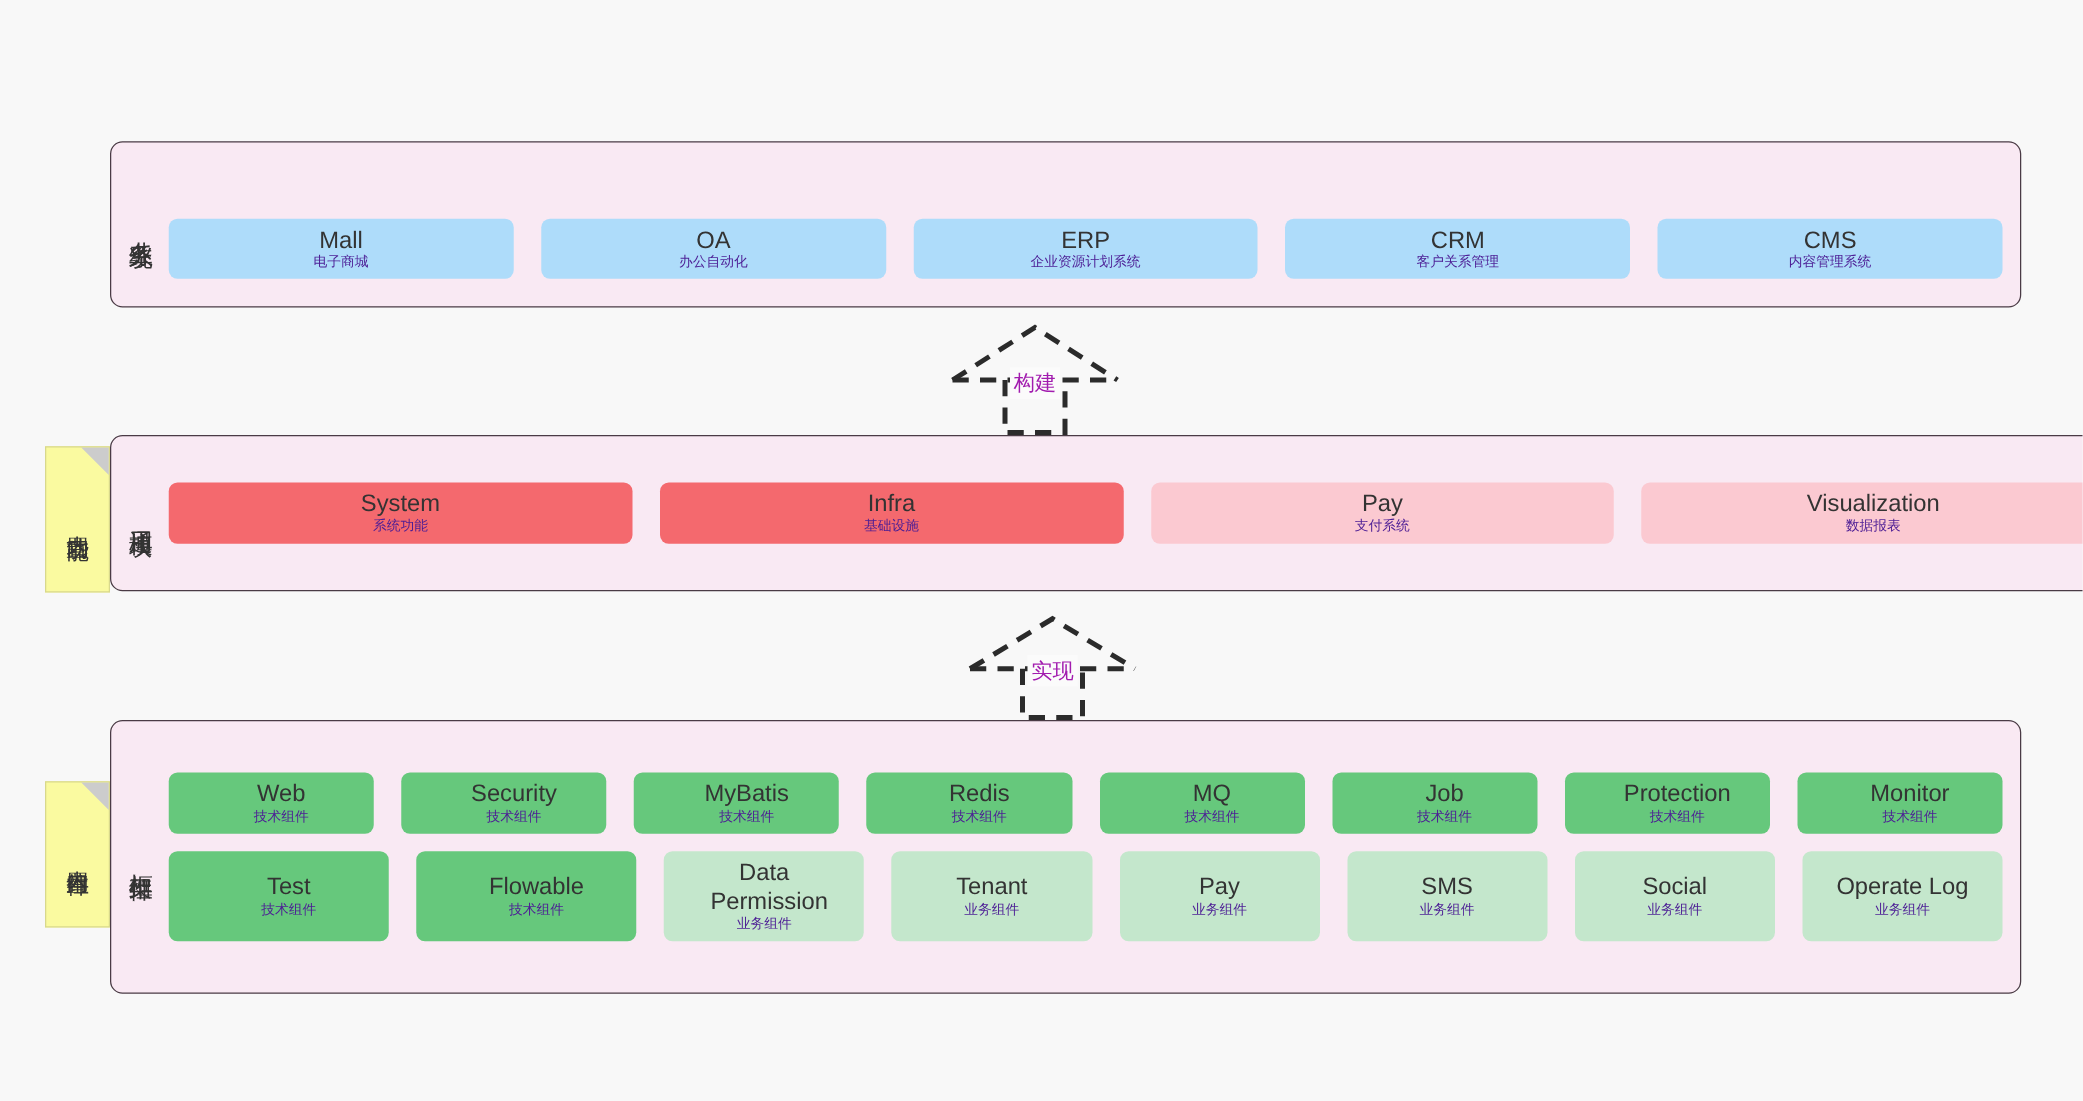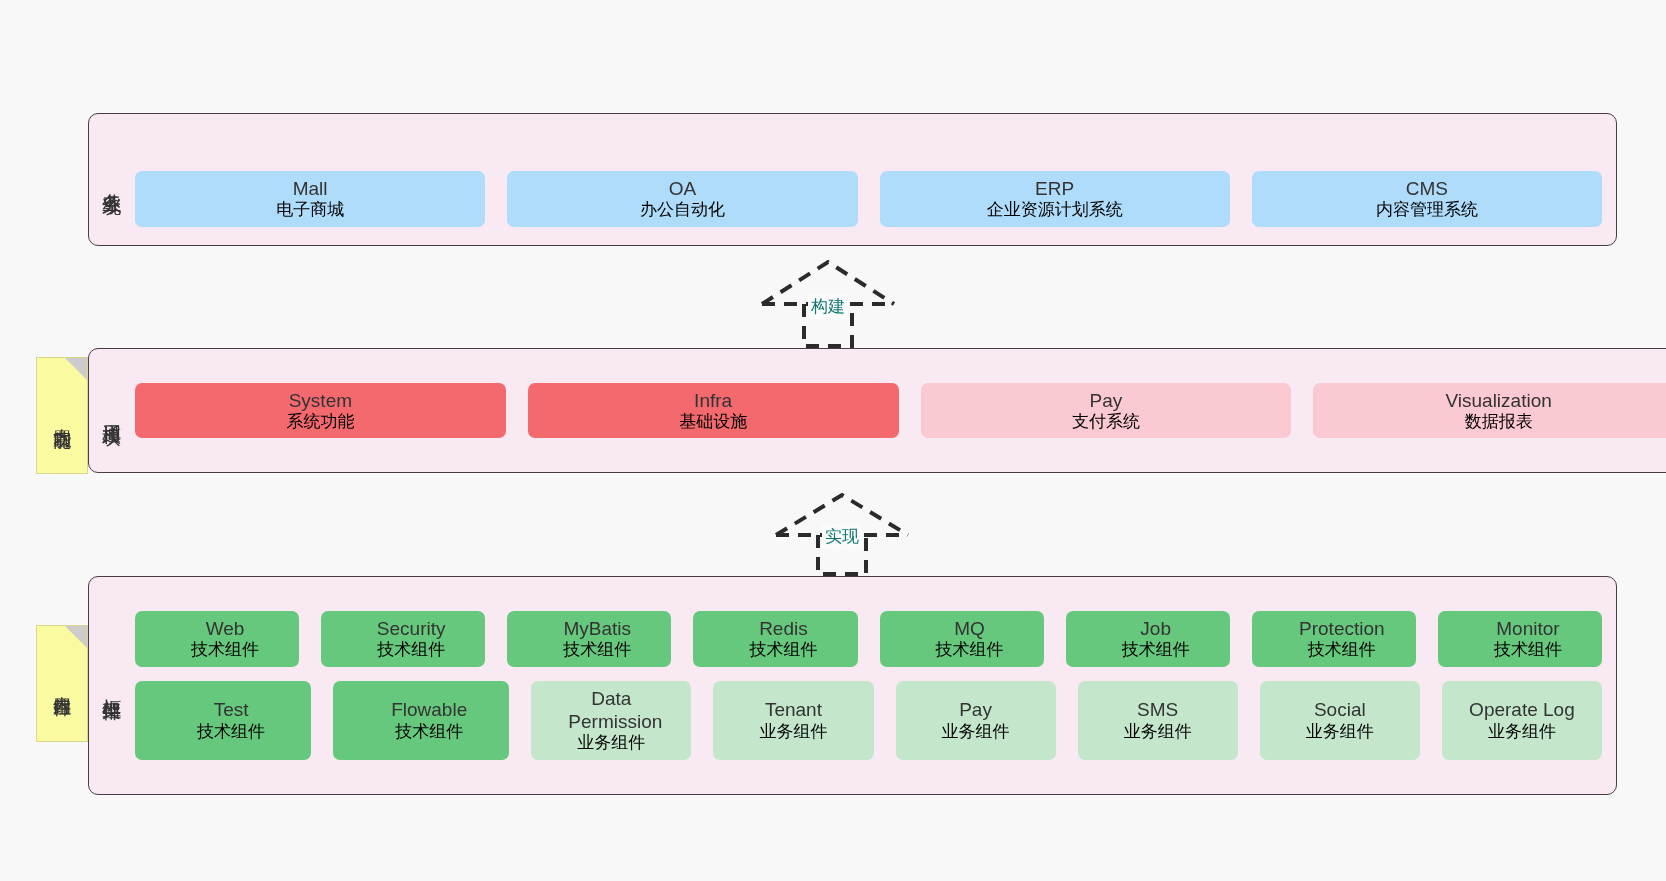--- a/index.html
+++ b/index.html
@@ -70,22 +70,22 @@
     text-align: center;
     box-sizing: border-box;
     padding: 6px 4px;
     line-height: 1.22;
   }
   .card .title {
     font-size: 19px;
     color: #333333;
   }
   .card .sub {
-    font-size: 17px;
-    color: #000000;
+    font-size: 11px;
+    color: #4c1d95;
   }
   .card.blue       { background: #AEDCFA; margin-top: 39px; }
   .card.red        { background: #F4696E; }
   .card.pink       { background: #FBC9D1; }
   .card.green      { background: #66C87C; padding-left: 20px; }
   .card.lightgreen { background: #C4E7CC; }
 
   
   .note {
     position: absolute;
@@ -120,21 +120,21 @@
     position: absolute;
     z-index: 2;
   }
   .connector svg { display: block; overflow: visible; }
   .connector .clabel {
     position: absolute;
     left: 50%;
     transform: translateX(-50%);
     background: #FBFBFB;
     font-size: 17px;
-    color: #0f766e;
+    color: #a21caf;
     padding: 1px 3px;
     white-space: nowrap;
     user-select: none;
   }
 </style>
 </head>
 <body>
 
 <div class="canvas">
 
@@ -146,20 +146,24 @@
           <span class="title">Mall</span>
           <span class="sub">电子商城</span>
         </div>
         <div class="card blue">
           <span class="title">OA</span>
           <span class="sub">办公自动化</span>
         </div>
         <div class="card blue">
           <span class="title">ERP</span>
           <span class="sub">企业资源计划系统</span>
+        </div>
+        <div class="card blue">
+          <span class="title">CRM</span>
+          <span class="sub">客户关系管理</span>
         </div>
         <div class="card blue">
           <span class="title">CMS</span>
           <span class="sub">内容管理系统</span>
         </div>
       </div>
     </div>
   </div>
 
   <div class="connector" style="left:758px; top:258px; width:140px; height:90px;">

